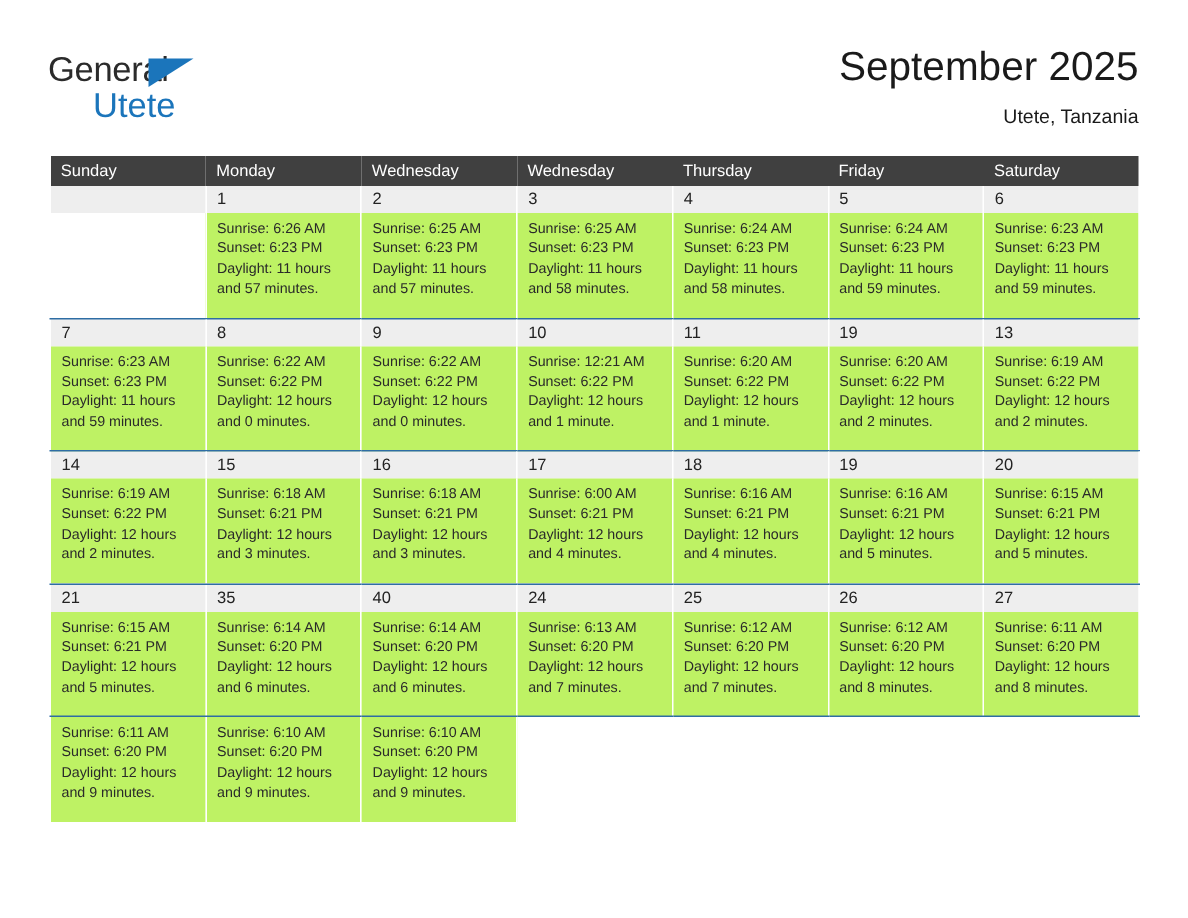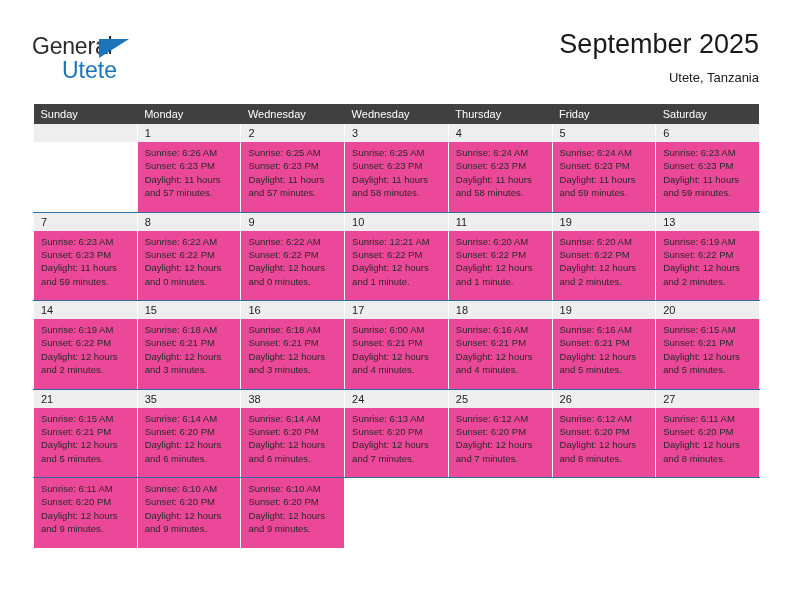--- a/index.html
+++ b/index.html
@@ -117,21 +117,21 @@
     color: #222222;
     padding: 3px 0 3px 7px;
     height: 18px;
     vertical-align: top;
     border-left: 1px solid #ffffff;
     border-right: 1px solid #ffffff;
   }
   tbody tr.week-daynum td.empty { background: #eeeeee; }
 
   tbody tr.week-body td {
-    background: #ec4899;
+    background: #bef264;
     font-size: 9.5px;
     line-height: 13.4px;
     color: #2a2a2a;
     padding: 4px 6px 10px 7px;
     height: 70px;
     vertical-align: top;
     border-bottom: 1.5px solid #2e6da4;
     border-left: 1px solid #ffffff;
     border-right: 1px solid #ffffff;
   }
@@ -339,21 +339,21 @@
             <div class="cell-line">Sunrise: 6:15 AM</div>
             <div class="cell-line">Sunset: 6:21 PM</div>
             <div class="cell-line">Daylight: 12 hours</div>
             <div class="cell-line">and 5 minutes.</div>
           </td>
         </tr>
 
         <tr class="week-daynum">
           <td>21</td>
           <td>35</td>
-          <td>38</td>
+          <td>40</td>
           <td>24</td>
           <td>25</td>
           <td>26</td>
           <td>27</td>
         </tr>
         <tr class="week-body">
           <td>
             <div class="cell-line">Sunrise: 6:15 AM</div>
             <div class="cell-line">Sunset: 6:21 PM</div>
             <div class="cell-line">Daylight: 12 hours</div>

